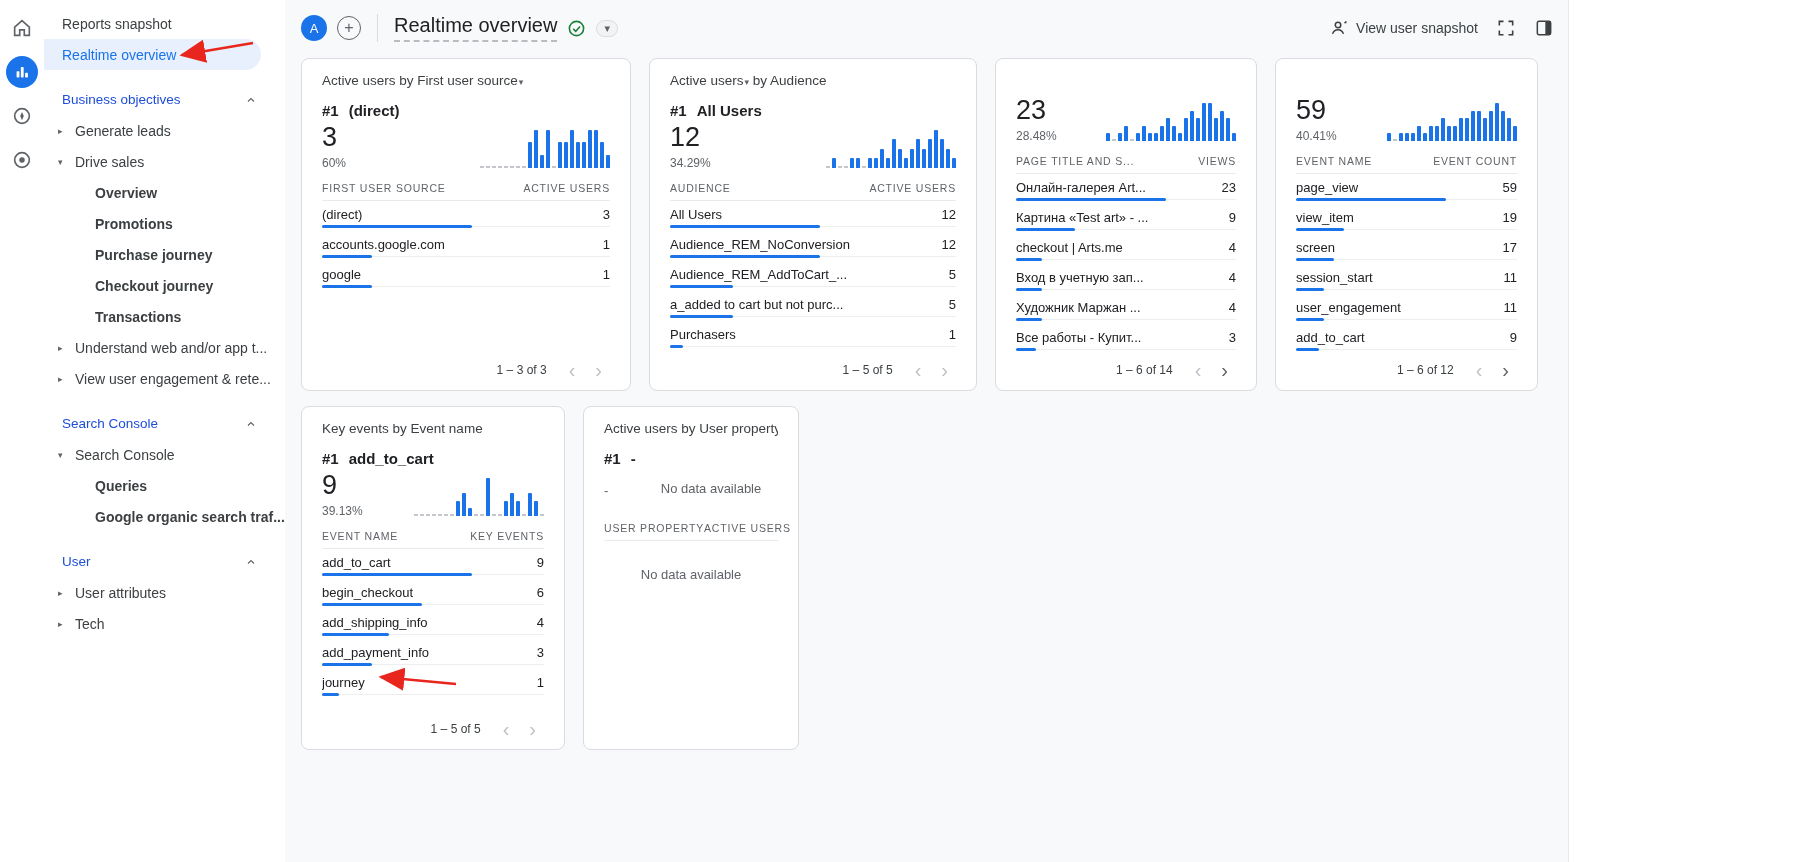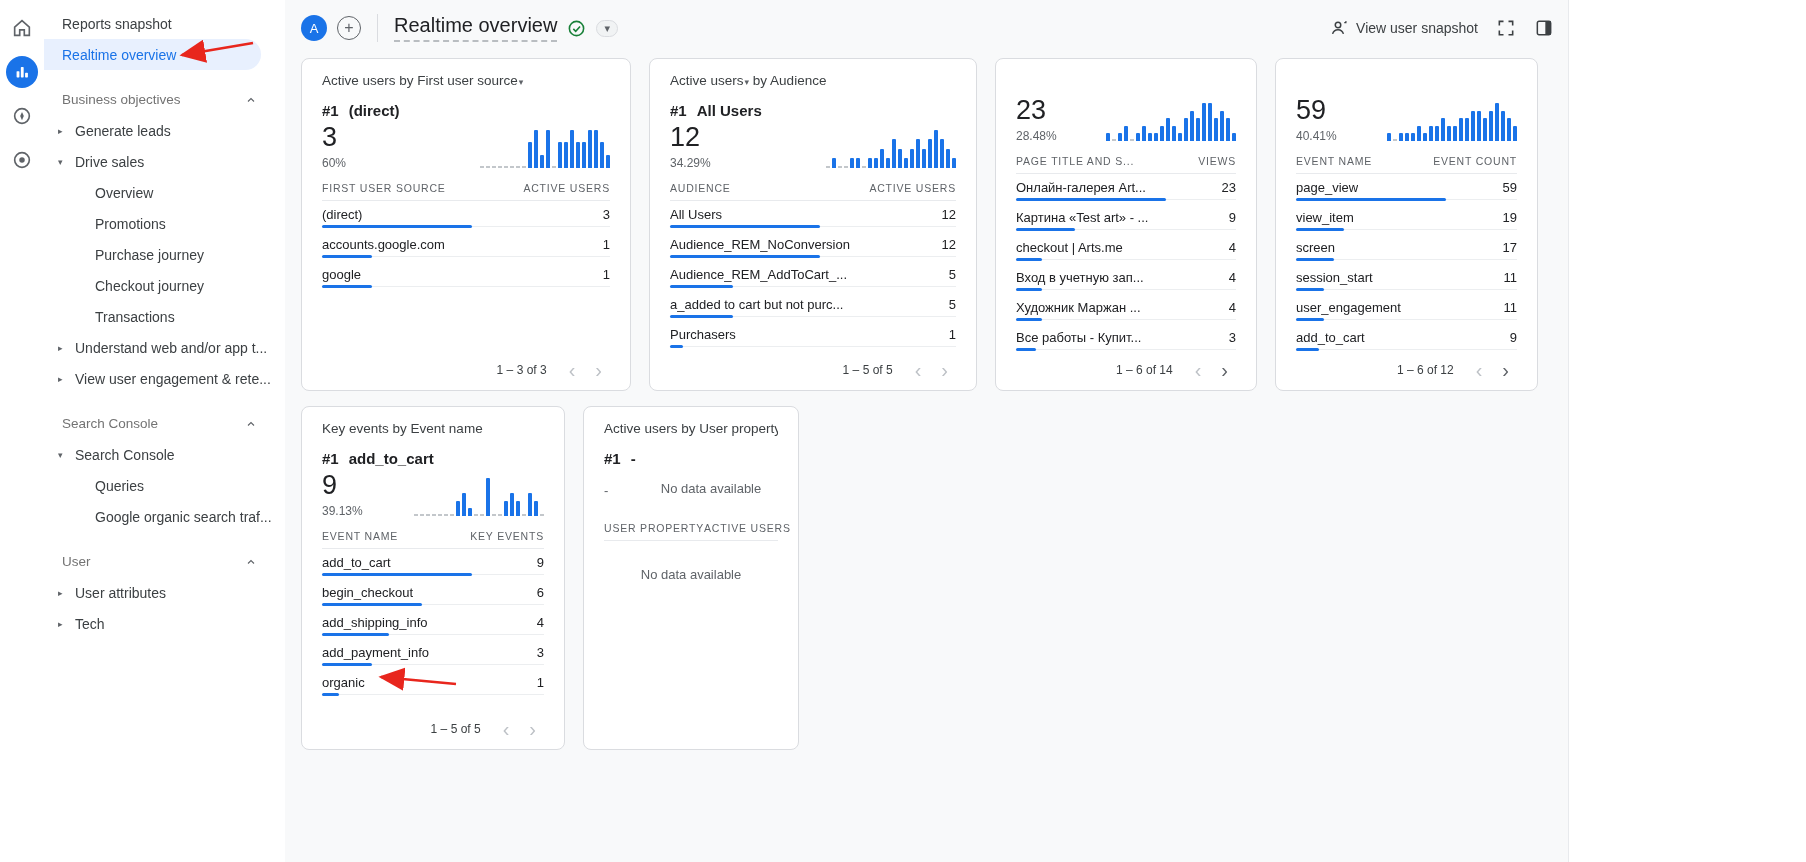--- a/index.html
+++ b/index.html
@@ -9,24 +9,24 @@
 
   
   .rail { width:44px; background:#fff; display:flex; flex-direction:column; align-items:center; padding-top:12px; gap:12px; flex-shrink:0; }
   .rail-icon { width:32px; height:32px; display:flex; align-items:center; justify-content:center; border-radius:50%; cursor:pointer; }
   .rail-icon.active { background:#1a73e8; }
 
   
   .sidebar { width:241px; background:#fff; padding-top:8px; flex-shrink:0; }
   .nav-item { height:31px; display:flex; align-items:center; font-size:14px; color:#3c4043; padding-left:18px; cursor:pointer; white-space:nowrap; }
   .nav-item.selected { background:#e8f0fe; color:#1a73e8; border-radius:0 16px 16px 0; margin-right:24px; }
-  .nav-item.child { padding-left:51px; }
+  .nav-item.child { padding-left:51px;font-weight:bold; }
   .item-tri { display:flex; align-items:center; height:31px; cursor:pointer; padding-left:14px; font-size:14px; color:#3c4043; white-space:nowrap; }
   .item-tri .tri { width:17px; font-size:9px; color:#5f6368; text-align:left; }
-  .section-head { height:31px; margin-top:14px; display:flex; align-items:center; justify-content:space-between; padding:0 28px 0 18px; color:#737373; font-size:13.5px; cursor:pointer; white-space:nowrap; }
+  .section-head { height:31px; margin-top:14px; display:flex; align-items:center; justify-content:space-between; padding:0 28px 0 18px; color:#1d4ed8; font-size:13.5px; cursor:pointer; white-space:nowrap; }
 
   
   .center { flex:1; background:#f8f9fa; display:flex; flex-direction:column; min-width:0; }
   .topbar { height:56px; display:flex; align-items:center; justify-content:space-between; padding:0 14px 0 16px; flex-shrink:0; }
   .tb-left { display:flex; align-items:center; gap:10px; }
   .avatar { width:26px; height:26px; border-radius:50%; background:#1a73e8; color:#fff; font-size:13px; display:flex; align-items:center; justify-content:center; cursor:pointer; }
   .addbtn { width:24px; height:24px; border-radius:50%; border:1.6px solid #5f6368; color:#5f6368; font-size:16px; line-height:1; display:flex; align-items:center; justify-content:center; cursor:pointer; }
   .vdiv { width:1px; height:28px; background:#dadce0; margin:0 6px; }
   .title-wrap { display:flex; align-items:center; gap:10px; }
   .page-title { font-size:20px; color:#202124; border-bottom:2px dashed #b9bdc1; padding-bottom:3px; }
@@ -692,21 +692,21 @@
               <div class="trow-main">
                 <span class="trow-name">add_payment_info</span>
                 <span class="trow-val">3</span>
               </div>
               <div class="trow-track">
                 <span class="trow-bar" style="width: 50px;"></span>
               </div>
             </div>
           <div class="trow">
               <div class="trow-main">
-                <span class="trow-name">organic</span>
+                <span class="trow-name">journey</span>
                 <span class="trow-val">1</span>
               </div>
               <div class="trow-track">
                 <span class="trow-bar" style="width: 17px;"></span>
               </div>
             </div>
           <div class="pager">
               <span class="pg-text">1 – 5 of 5</span>
               <span class="pg-btn">‹</span>
               <span class="pg-btn">›</span>

